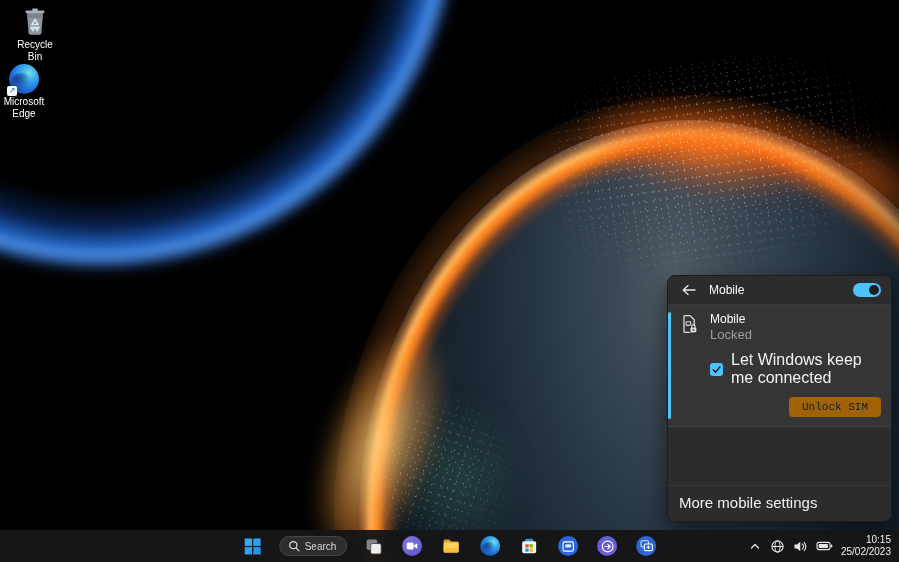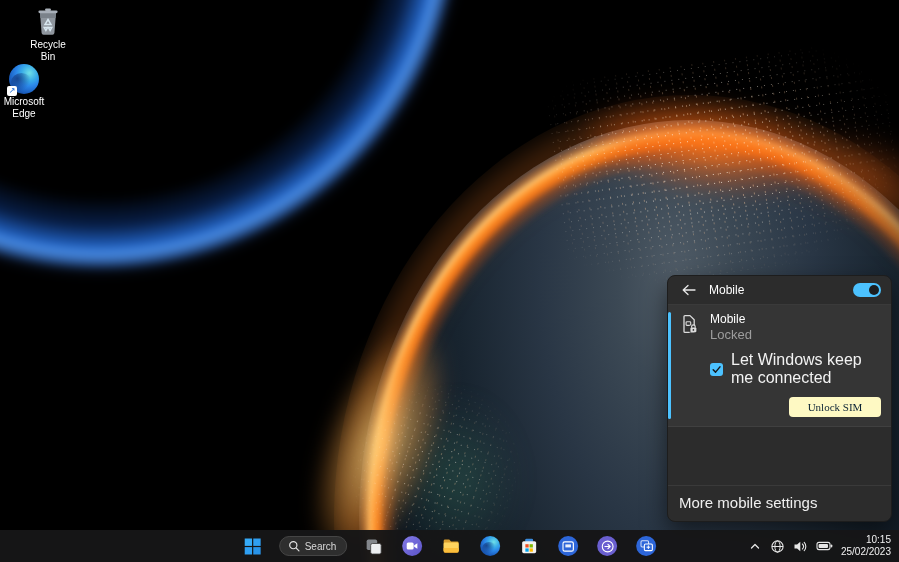--- a/index.html
+++ b/index.html
@@ -45,21 +45,21 @@
     -webkit-mask-image:radial-gradient(ellipse at 45% 45%,#000 25%,transparent 75%);
     mask-image:radial-gradient(ellipse at 45% 45%,#000 25%,transparent 75%);}
   .particles-left{left:350px;top:380px;width:170px;height:185px;transform:rotate(18deg);opacity:.6;
     -webkit-mask-image:radial-gradient(ellipse at 50% 50%,#000 20%,transparent 72%);
     mask-image:radial-gradient(ellipse at 50% 50%,#000 20%,transparent 72%);}
 
   
   .desk-icon{position:absolute;width:46px;display:flex;flex-direction:column;align-items:center;gap:2px;cursor:default;}
   .desk-icon .lbl{font-size:10px;line-height:1.15;text-align:center;color:#fff;
     text-shadow:0 1px 2px rgba(0,0,0,.9),0 0 3px rgba(0,0,0,.8);}
-  .recycle{left:17px;top:5px;padding-left:16px;}
+  .recycle{left:4px;top:5px;padding-left:16px;}
   .edge-desk{left:1px;top:64px;}
   .edge-ball{border-radius:50%;
     background:radial-gradient(circle at 68% 30%,#6fe0e8 0%,#37a9e8 28%,#2b86e8 45%,#1b5fc0 68%,#123f86 90%);
     position:relative;}
   .edge-ball::after{content:"";position:absolute;left:8%;top:30%;width:70%;height:62%;border-radius:50%;
     background:radial-gradient(circle at 30% 30%,rgba(20,60,130,.85),rgba(20,60,130,0) 65%);}
   .shortcut-badge{position:absolute;left:-2px;bottom:-2px;width:10px;height:10px;background:#fff;border-radius:2px;
     display:flex;align-items:center;justify-content:center;font-size:8px;color:#1a66d0;line-height:1;}
 
   
@@ -76,22 +76,22 @@
     border-bottom:1px solid rgba(255,255,255,.055);padding:7px 10px 9px 10px;}
   .accent-bar{position:absolute;left:0;top:7px;bottom:7px;width:3px;border-radius:2px;background:#4cc2ff;}
   .net-row1{display:flex;gap:10px;align-items:flex-start;}
   .sim-icon{flex:0 0 auto;margin-top:1px;}
   .net-name{font-size:12px;color:#fff;line-height:1.25;}
   .net-status{font-size:13px;color:#9d9d9d;line-height:1.25;}
   .net-row2{display:flex;align-items:center;gap:8px;margin:8px 0 0 32px;cursor:pointer;}
   .checkbox{width:13px;height:13px;border-radius:3px;background:#4cc2ff;display:flex;align-items:center;justify-content:center;flex:0 0 auto;}
   .chk-label{font-size:16px;color:#f2f2f2;}
   .net-row3{display:flex;justify-content:flex-end;margin-top:10px;}
-  .unlock-btn{background:#fef9c3;color:#0b2335;font-size:11px;border:none;border-radius:4px;
-    padding:4px 0;width:92px;height:20px;line-height:1;cursor:pointer;font-family:Liberation Serif, serif;}
+  .unlock-btn{background:#a16207;color:#0b2335;font-size:11px;border:none;border-radius:4px;
+    padding:4px 0;width:92px;height:20px;line-height:1;cursor:pointer;font-family:Liberation Mono, monospace;}
   .fly-spacer{flex:1 1 auto;}
   .fly-footer{flex:0 0 auto;border-top:1px solid rgba(255,255,255,.07);padding:8px 11px 9px 11px;}
   .footer-link{font-size:15px;color:#efefef;cursor:pointer;}
 
   
   .taskbar{position:absolute;left:0;right:0;bottom:0;height:32px;background:rgba(22,22,23,.97);}
   .tb-center{position:absolute;left:50%;top:0;height:100%;transform:translateX(-50%);
     display:flex;align-items:center;gap:13px;}
   .tb-btn{width:26px;height:26px;border-radius:4px;display:flex;align-items:center;justify-content:center;cursor:pointer;}
   .search-pill{height:20px;display:flex;align-items:center;gap:5px;padding:0 10px 0 8px;border-radius:10px;

